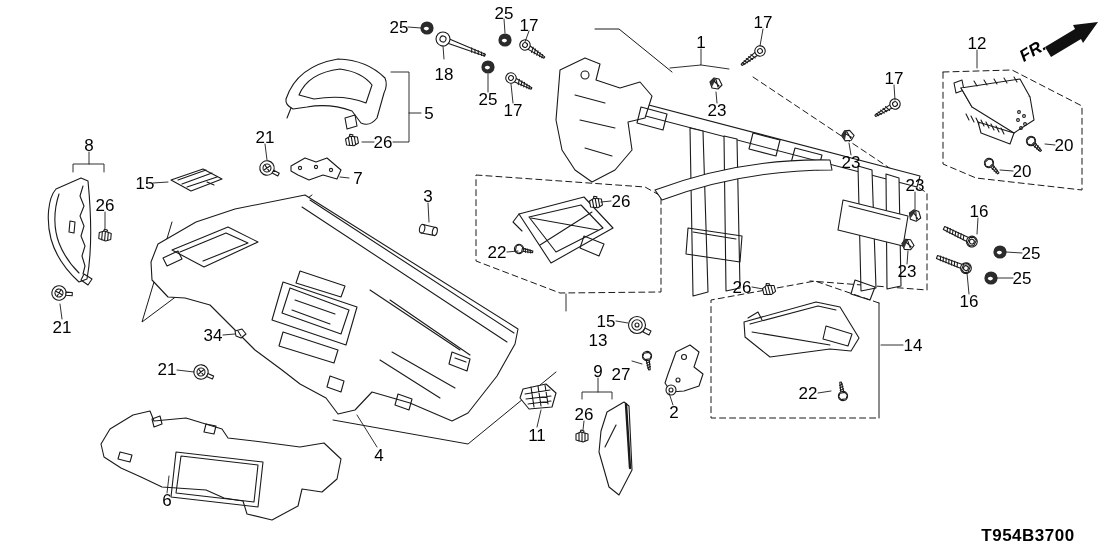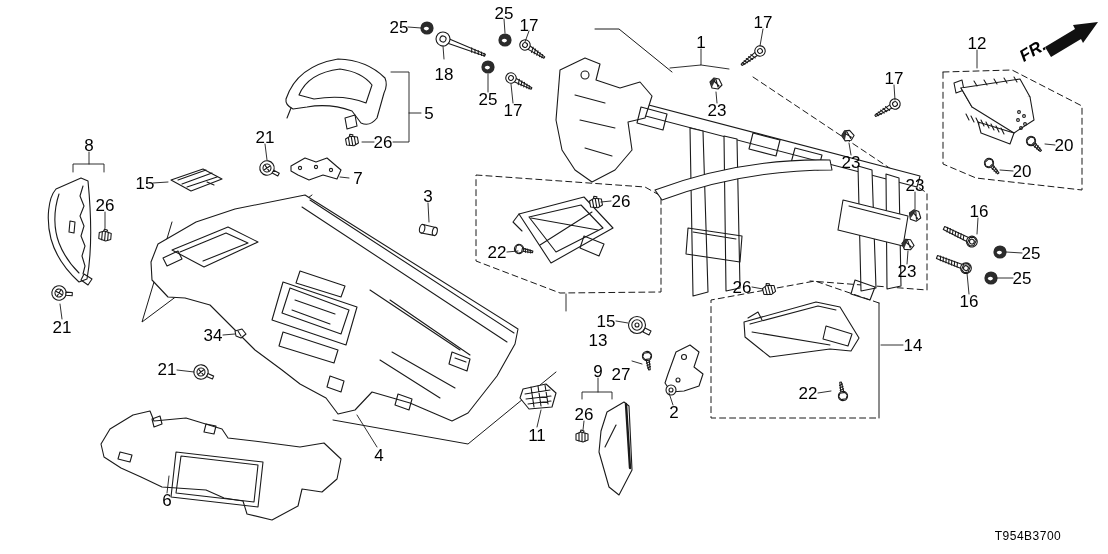--- a/index.html
+++ b/index.html
@@ -7,21 +7,21 @@
   .stage { position:relative; width:1108px; height:554px; background:#fff;
            font-family:"Liberation Sans", sans-serif; overflow:hidden; }
   .stage svg { position:absolute; left:0; top:0; }
   .labels { position:absolute; left:0; top:0; width:100%; height:100%; }
   .plabel { position:absolute; transform:translate(-50%,-50%); font-size:17px;
             line-height:1; color:#000; white-space:nowrap; }
   .fr { position:absolute; left:1033px; top:51px;
         transform:translate(-50%,-50%) rotate(-31deg);
         font-size:17px; font-weight:bold; font-style:italic; color:#000; }
   .code { position:absolute; left:1028px; top:536px; transform:translate(-50%,-50%);
-          font-size:12px; color:#000; letter-spacing:.5px; }
+          font-size:17px; color:#000; letter-spacing:.5px;font-weight:bold; }
 </style>
 </head>
 <body>
 
 <div class="stage">
 
 <svg width="1108" height="554" viewBox="0 0 1108 554">
 <defs>
   <g id="s17">
     <path d="M4,-2 L23,-0.8 L23,0.8 L4,2 Z" fill="#fff"></path>

